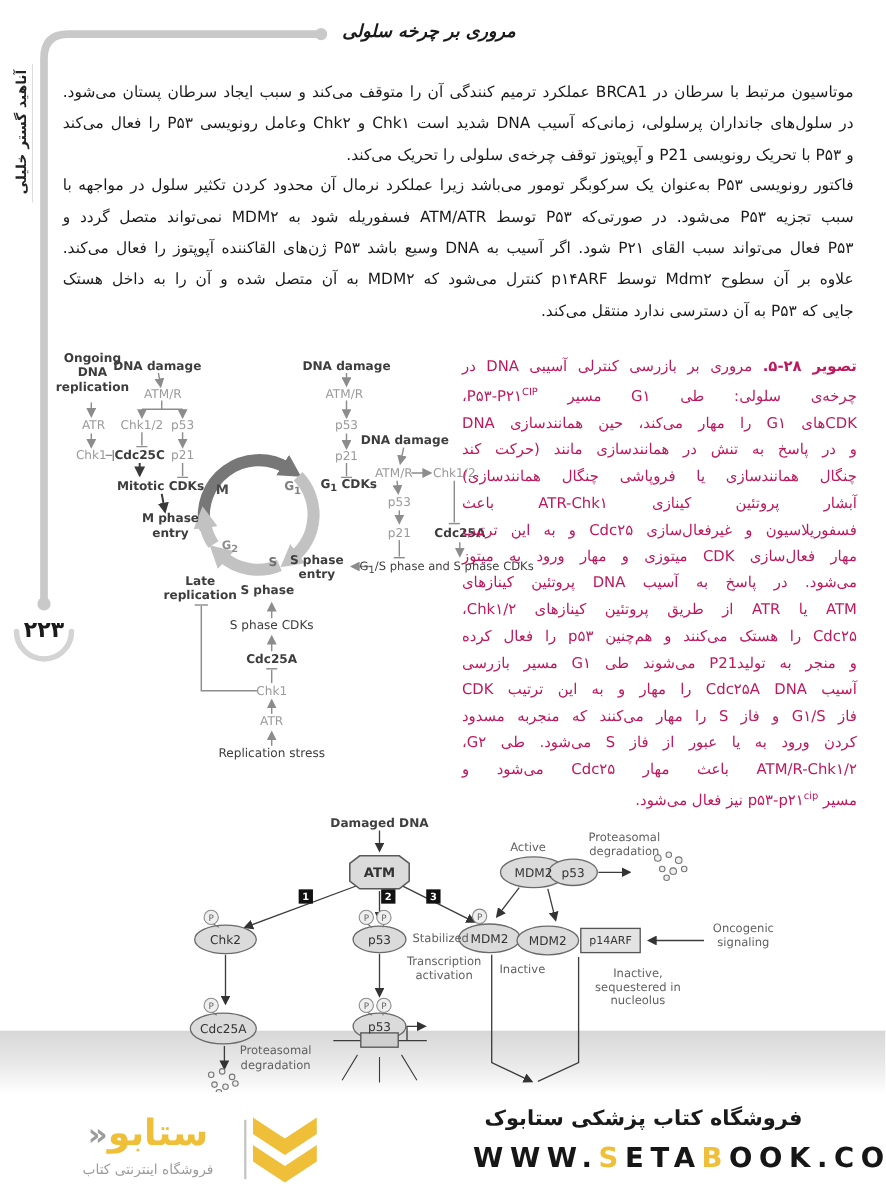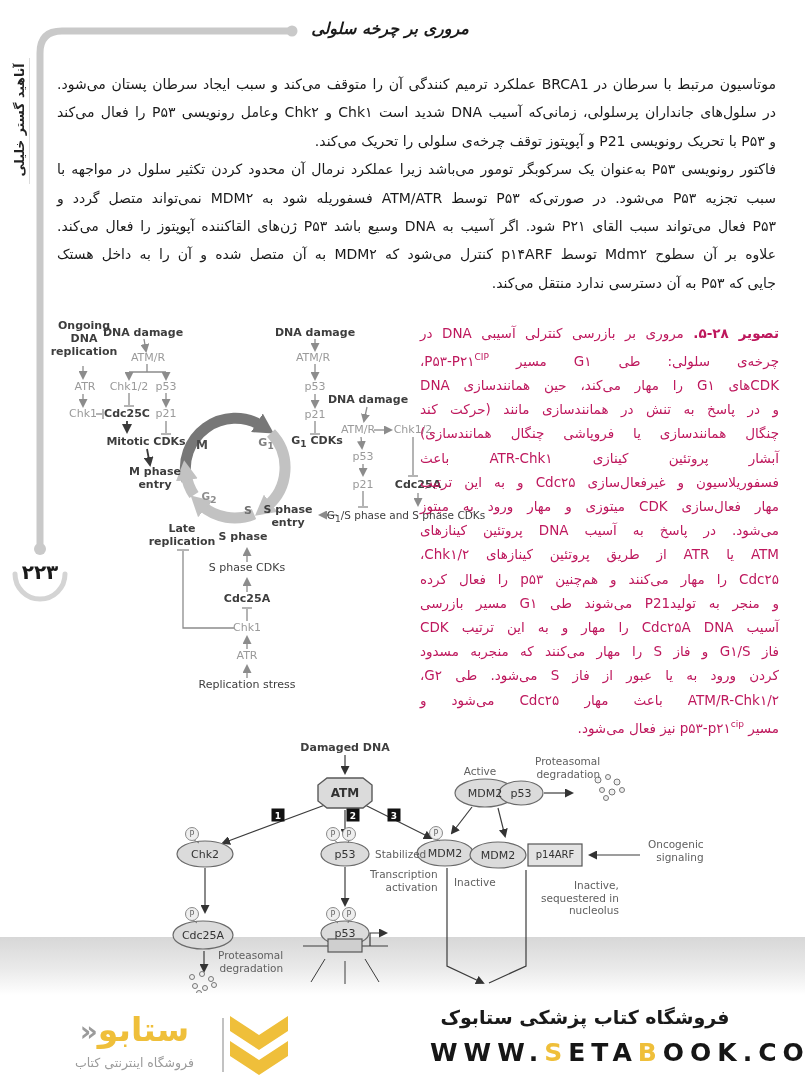--- a/index.html
+++ b/index.html
@@ -19,21 +19,21 @@
             line-height:28.4px;text-align:right;}
   .jl{text-align-last:justify;}
   
   .caption{top:321px;left:420px;width:359px;direction:rtl;font-size:13.5px;
            line-height:24.2px;text-align:right;color:#be185d;}
   .caption .lbl{font-weight:700;}
   sup,sub{font-size:9px;}
   
   .fl{position:absolute;transform:translate(-50%,-50%);white-space:pre-line;
       text-align:center;font-size:11px;line-height:1.2;color:#3d3d3d;}
-  .fl.left{transform:translate(0,-50%);text-align:right;}
+  .fl.left{transform:translate(0,-50%);text-align:center;}
   .gr{color:#9a9a9a;}
   .w6{font-weight:600;}.w7{font-weight:700;}
   .f10{font-size:10.5px;}
   .fig2lab{color:#5f5f5f;font-size:10.5px;text-align:right;}
   svg text{font-family:"DejaVu Sans",sans-serif;}
   
   .band{top:937px;left:0;width:805px;height:58px;
         background:linear-gradient(180deg,#d7d7d7 0%,#eaeaea 55%,#ffffff 100%);}
   
   :root{--accent:#EFBF3A;}
@@ -186,21 +186,21 @@
   <div class="jl"><span class="lbl">تصویر ۲۸-۵.</span> <span>مروری بر بازرسی کنترلی آسیبی DNA در</span></div>
   <div class="jl">چرخه‌ی سلولی: طی G۱ مسیر P۵۳-P۲۱<sup>CIP</sup>،</div>
   <div class="jl">CDKهای G۱ را مهار می‌کند، حین همانندسازی DNA</div>
   <div class="jl">و در پاسخ به تنش در همانندسازی مانند (حرکت کند</div>
   <div class="jl">چنگال همانندسازی یا فروپاشی چنگال همانندسازی)</div>
   <div class="jl">آبشار پروتئین کینازی ATR-Chk۱ باعث</div>
   <div class="jl">فسفوریلاسیون و غیرفعال‌سازی Cdc۲۵ و به این ترتیب</div>
   <div class="jl">مهار فعال‌سازی CDK میتوزی و مهار ورود به میتوز</div>
   <div class="jl">می‌شود. در پاسخ به آسیب DNA پروتئین کینازهای</div>
   <div class="jl">ATM یا ATR از طریق پروتئین کینازهای Chk۱/۲،</div>
-  <div class="jl">Cdc۲۵ را مهار می‌کنند و هم‌چنین p۵۳ را فعال کرده</div>
+  <div class="jl">Cdc۲۵ را هستک می‌کنند و هم‌چنین p۵۳ را فعال کرده</div>
   <div class="jl">و منجر به تولیدP21 می‌شوند طی G۱ مسیر بازرسی</div>
   <div class="jl">آسیب Cdc۲۵A DNA را مهار و به این ترتیب CDK</div>
   <div class="jl">فاز G۱/S و فاز S را مهار می‌کنند که منجربه مسدود</div>
   <div class="jl">کردن ورود به یا عبور از فاز S می‌شود. طی G۲،</div>
   <div class="jl">ATM/R-Chk۱/۲ باعث مهار Cdc۲۵ می‌شود و</div>
   <div>مسیر p۵۳-p۲۱<sup>cip</sup> نیز فعال می‌شود.</div>
 </div>
 
 <div class="abs band"></div>
 

